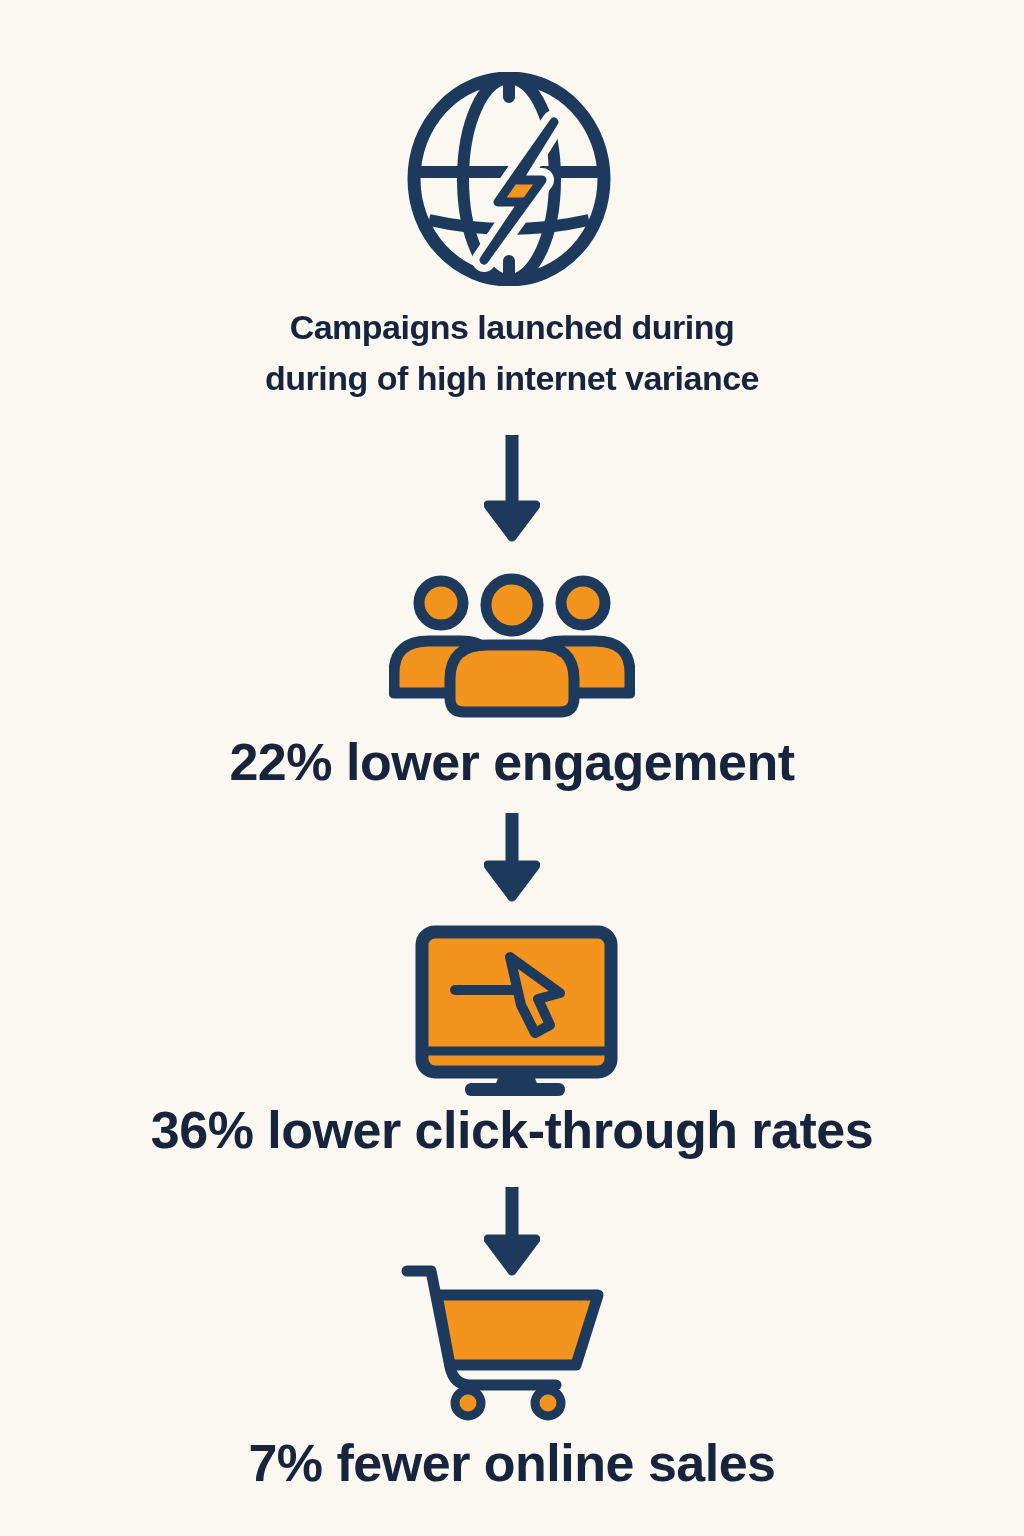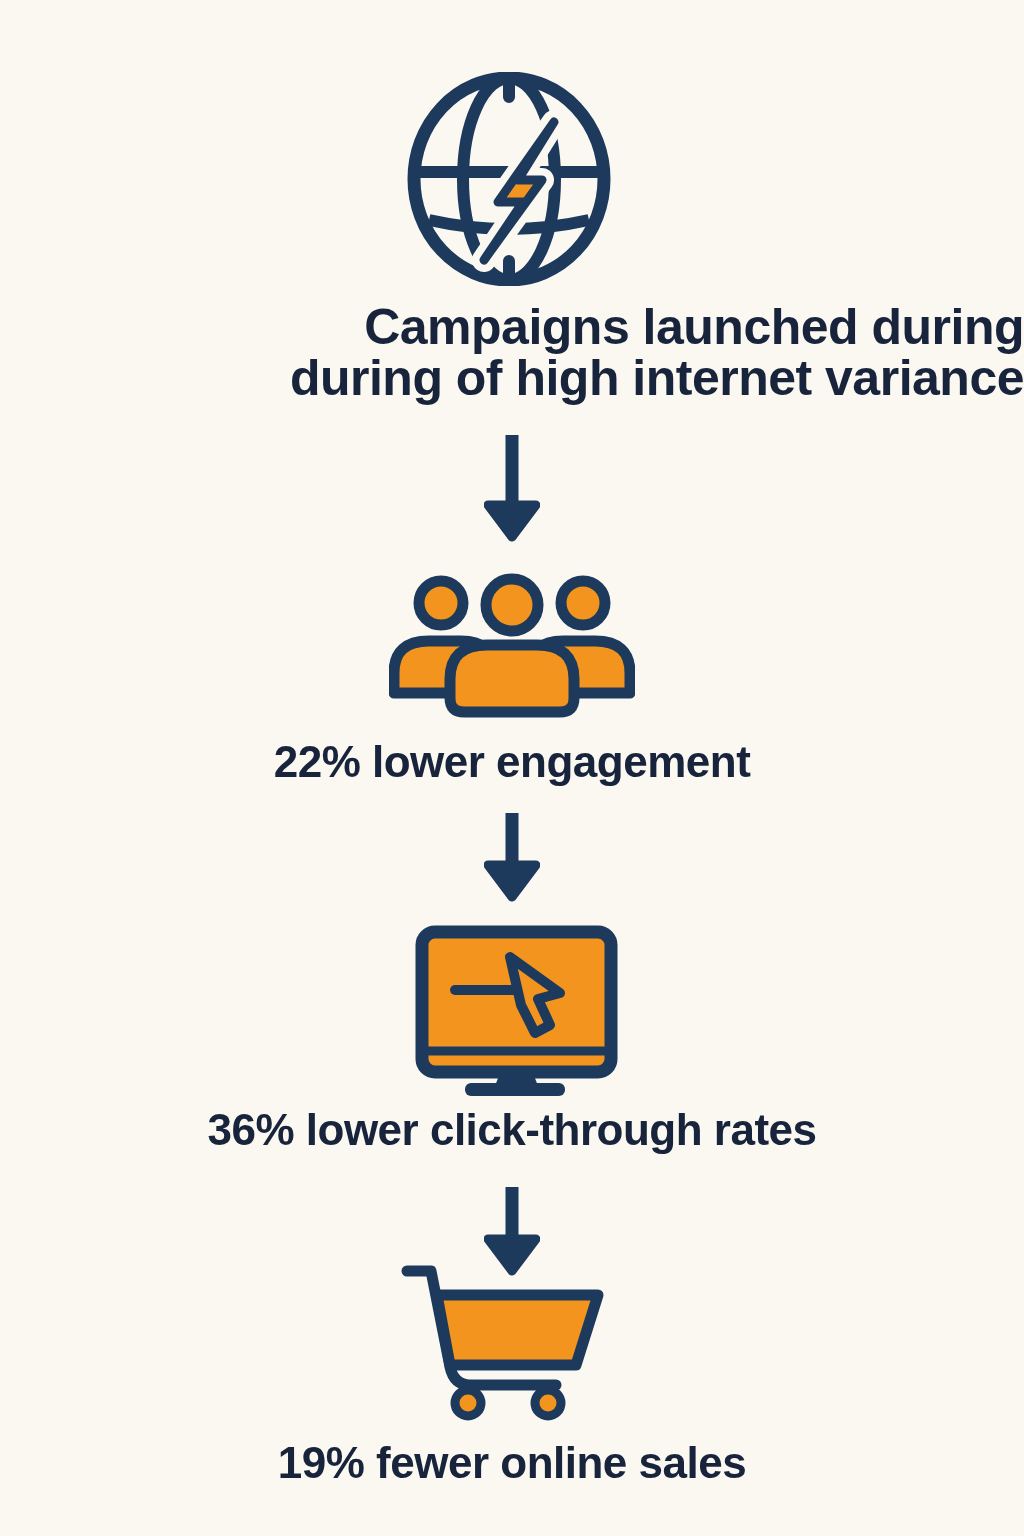--- a/index.html
+++ b/index.html
@@ -22,22 +22,22 @@
   .abs { position: absolute; }
   .label {
     position: absolute;
     left: 0;
     width: 1024px;
     text-align: center;
     font-weight: 700;
     color: var(--text);
     letter-spacing: -0.5px;
   }
-  .heading { top: 302px; font-size: 50px; line-height: 51px; text-align: right; }
-  .stat { font-size: 44px; line-height: 52px; }
+  .heading { top: 302px; font-size: 34px; line-height: 51px; }
+  .stat { font-size: 52px; line-height: 52px; }
 
   
   .sn  { stroke: var(--navy);   fill: none; }
   .so  { stroke: var(--navy);   fill: var(--orange); }
   .fn  { fill:   var(--navy);   stroke: none; }
   .fsn { fill:   var(--navy);   stroke: var(--navy); }
   .halo { stroke: var(--bg);    fill: var(--bg); }
 </style>
 </head>
 <body>
@@ -96,15 +96,15 @@
     <path class="fsn" d="M4,55 L28,87 L52,55 Z" stroke-width="9" stroke-linejoin="round"></path>
   </svg>
 
   <svg class="abs" style="left:398px; top:1262px;" width="212" height="160" viewBox="0 0 212 160" aria-hidden="true">
     <path class="sn" d="M9,9 H33 L52,105 Q56,123 72,123 H158" stroke-width="11" stroke-linecap="round" stroke-linejoin="round"></path>
     <path class="so" d="M39,33 L200,33 L178,103 L52,103 Z" stroke-width="11" stroke-linejoin="round"></path>
     <circle class="so" cx="70" cy="141" r="13" stroke-width="9"></circle>
     <circle class="so" cx="150" cy="141" r="13" stroke-width="9"></circle>
   </svg>
 
-  <div class="label stat" style="top:1437px;">19% fewer online sales</div>
+  <div class="label stat" style="top:1437px;">7% fewer online sales</div>
 
 </div>
 
 </body></html>

